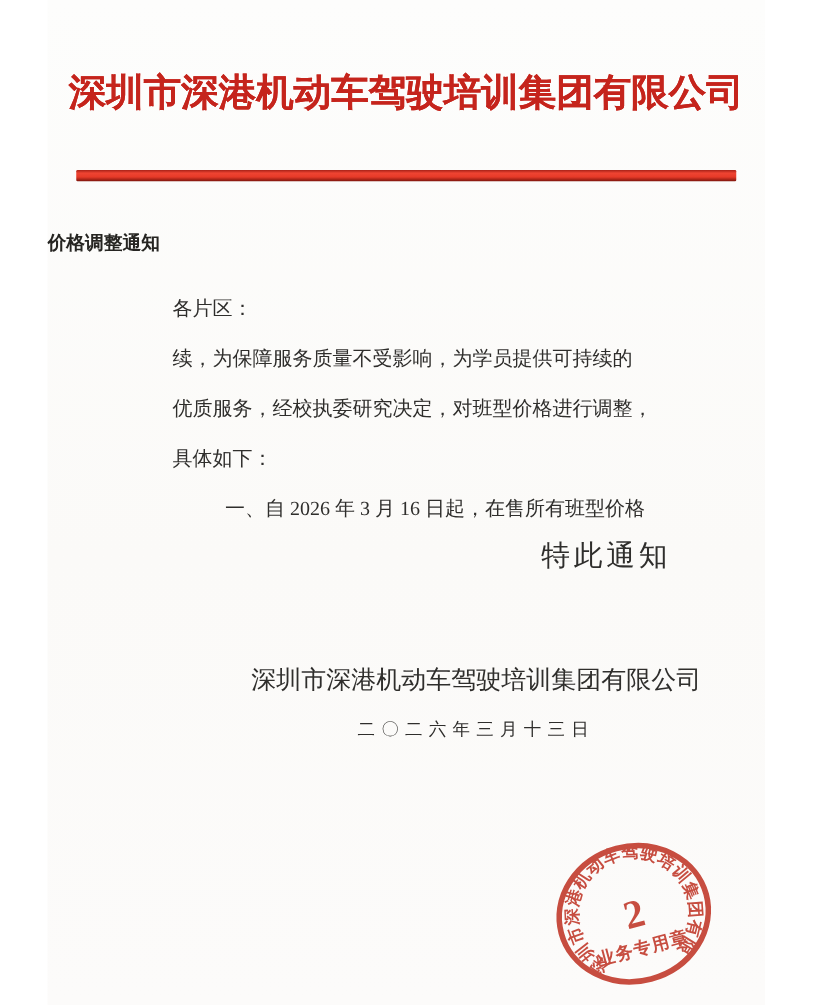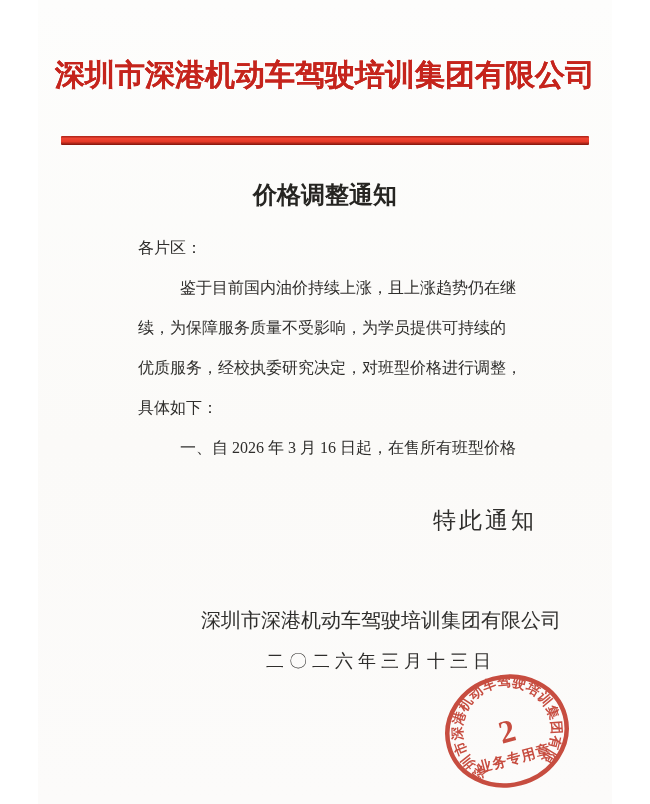--- a/index.html
+++ b/index.html
@@ -24,55 +24,54 @@
     text-shadow: 0 0 0.5px #c5241c;
   }
   .red-rule {
     height: 9px;
     margin: 40px 23px 0 23px;
     background: linear-gradient(180deg, #a82218 0%, #ef4432 28%, #e63a28 62%, #7e150c 100%);
     border-radius: 1px;
   }
   .title {
     margin: 33px 0 16px 0;
-    text-align: center;
-    font-size: 24px;
+    text-align: left;
+    font-size: 15px;
     line-height: 34px;
     font-weight: 700;
     color: #262522;
   }
   .body-block {
     margin: 4px 60px 0 100px;
     font-size: 16px;
     line-height: 40px;
     font-family: Liberation Serif, serif;
   }
   .line { white-space: nowrap; }
   .indent { padding-left: 42px; }
   .closing {
-    margin-top: 36px;
     text-align: right;
     padding-right: 75px;
     font-size: 23px;
     line-height: 34px;
     letter-spacing: 3px;
   }
   .signature {
     margin-top: 64px;
     padding-left: 112px;
     text-align: center;
   }
   .signature .company {
     font-size: 20px;
     line-height: 36px;
     letter-spacing: 0px;
   }
   .signature .date {
     margin-top: 6px;
-    font-size: 18px;
+    font-size: 14px;
     line-height: 34px;
     letter-spacing: 5px;
   }
   .seal {
     position: absolute;
     left: 389px;
     top: 651px;
     width: 160px;
     height: 160px;
     mix-blend-mode: multiply;
@@ -87,21 +86,20 @@
 <div class="page">
 
   <div class="letterhead">深圳市深港机动车驾驶培训集团有限公司</div>
 
   <div class="red-rule"></div>
 
   <div class="title">价格调整通知</div>
 
   <div class="body-block">
     <div class="line">各片区：</div>
-    <div class="line indent">鉴于目前国内油价持续上涨，且上涨趋势仍在继</div>
     <div class="line">续，为保障服务质量不受影响，为学员提供可持续的</div>
     <div class="line">优质服务，经校执委研究决定，对班型价格进行调整，</div>
     <div class="line">具体如下：</div>
     <div class="line indent">一、自 2026 年 3 月 16 日起，在售所有班型价格</div>
   </div>
 
   <div class="closing">特此通知</div>
 
   <div class="signature">
     <div class="company">深圳市深港机动车驾驶培训集团有限公司</div>

